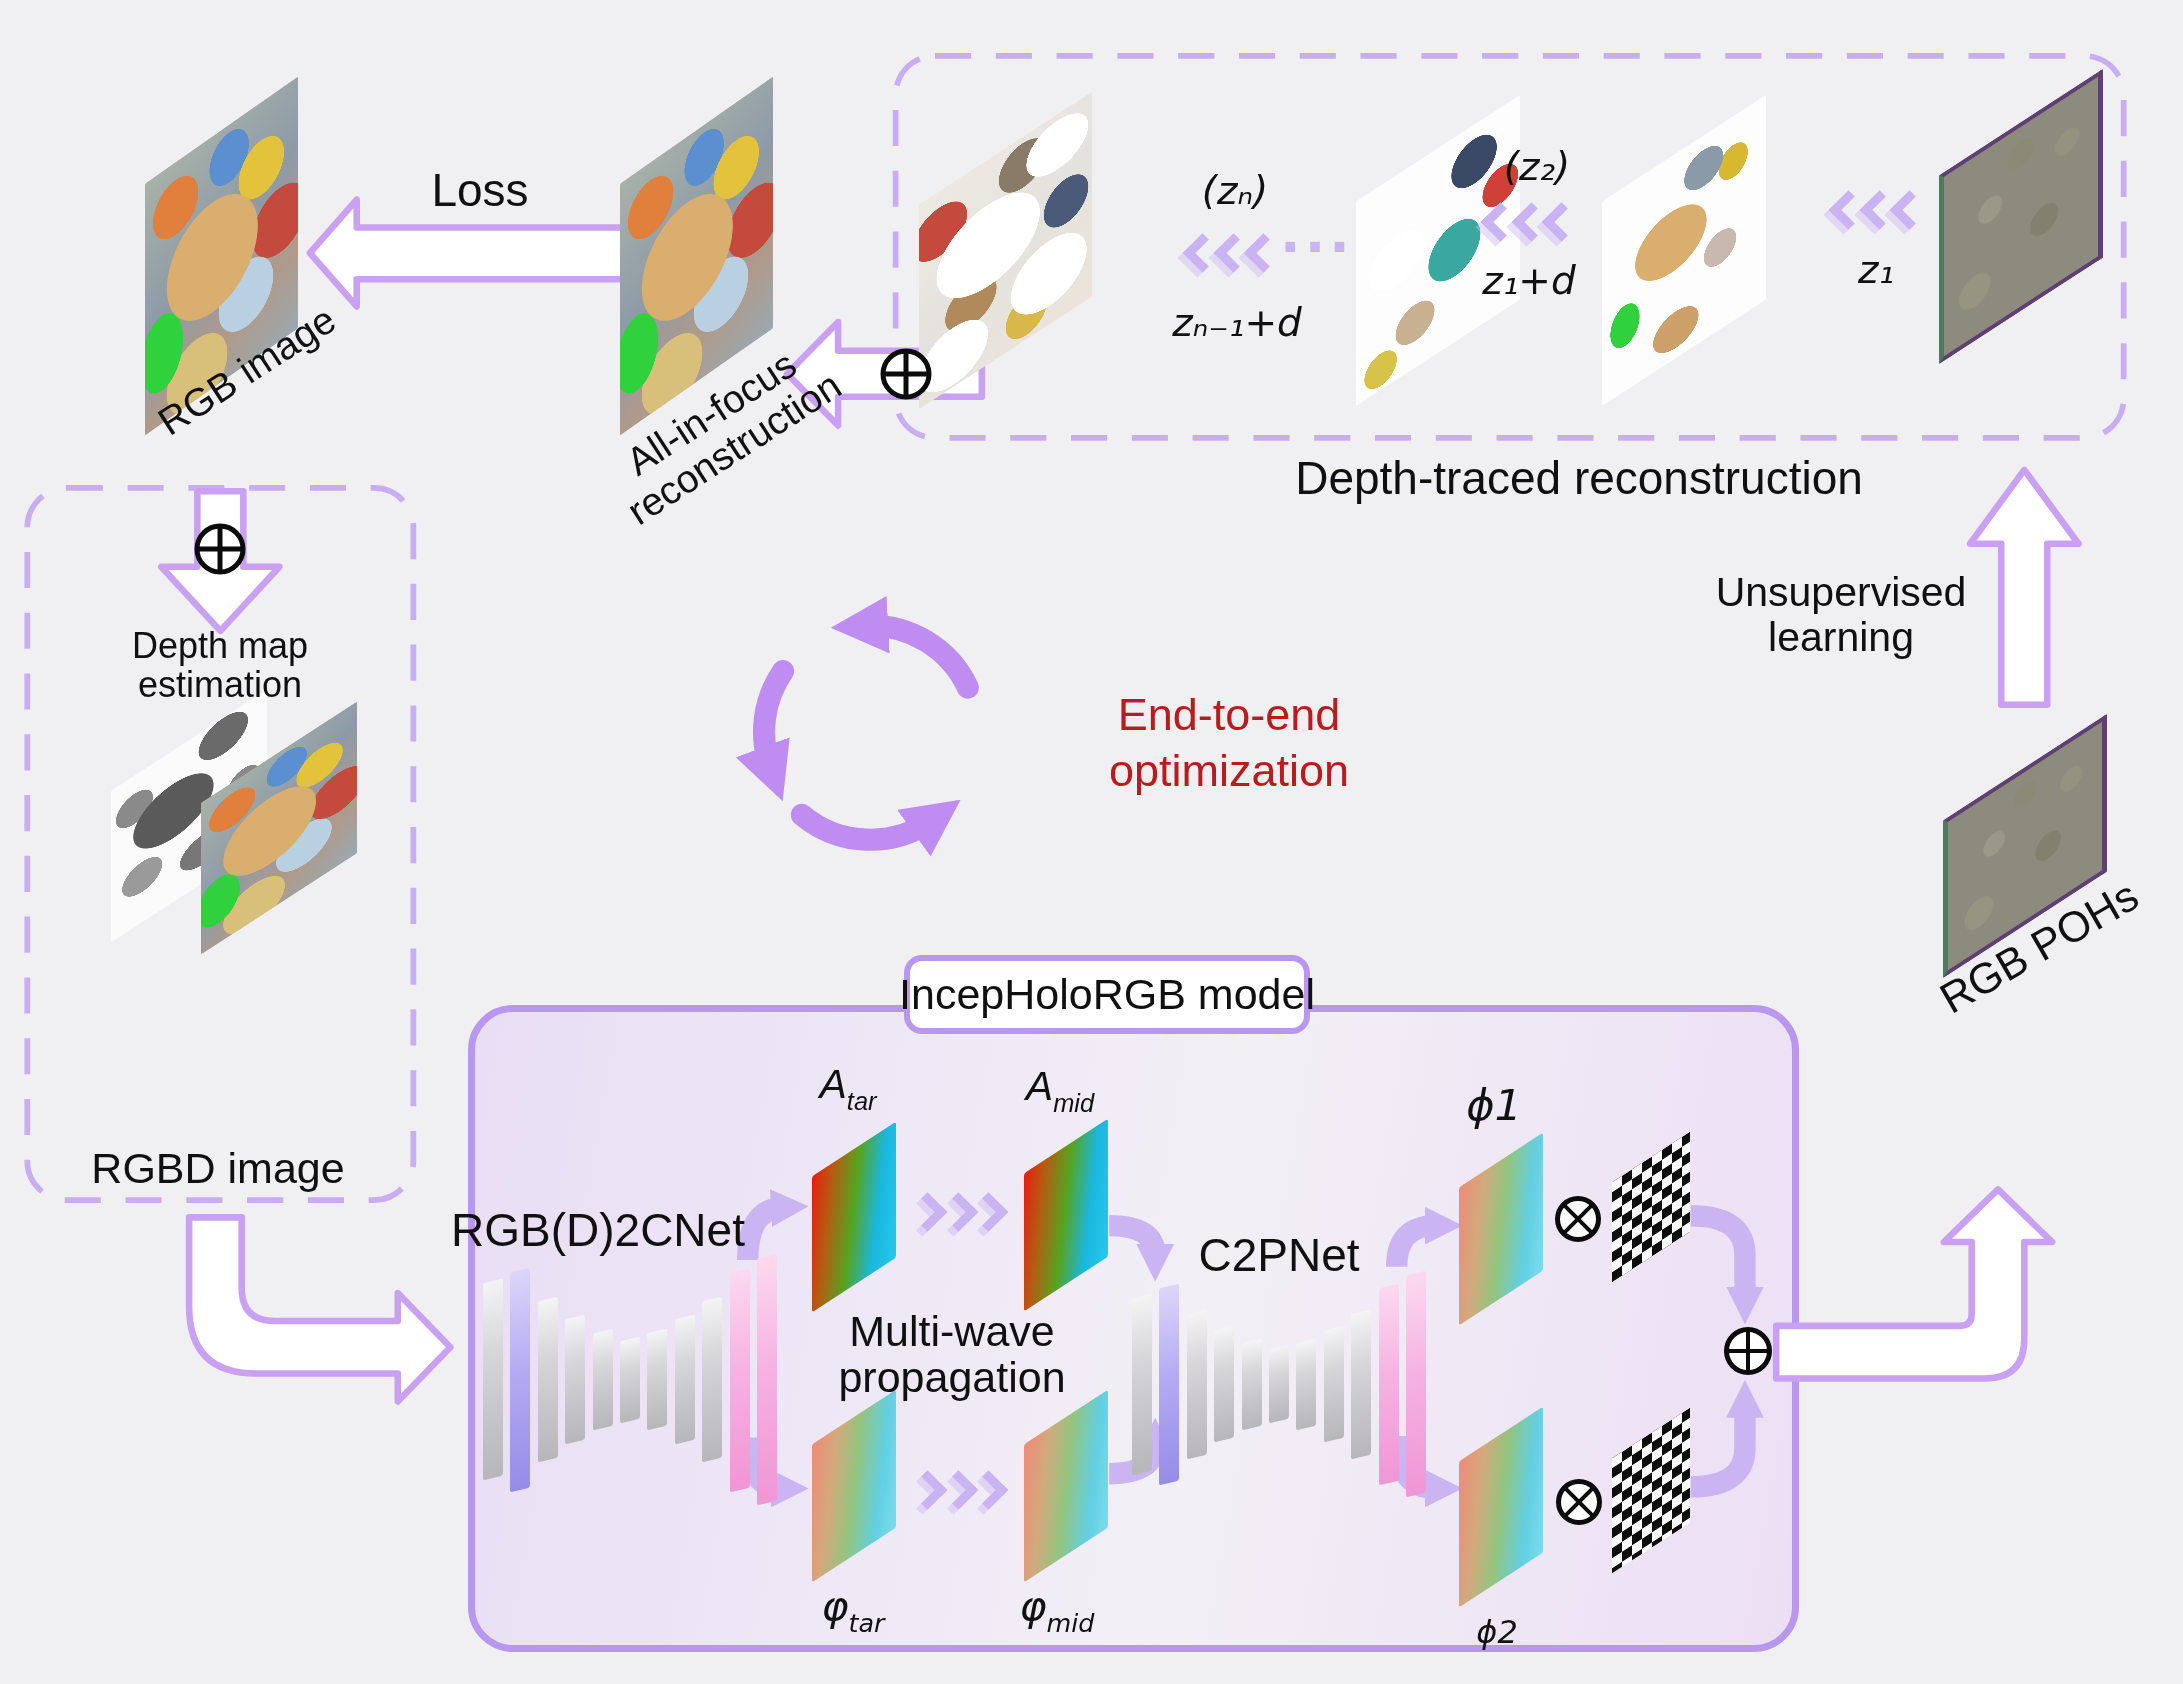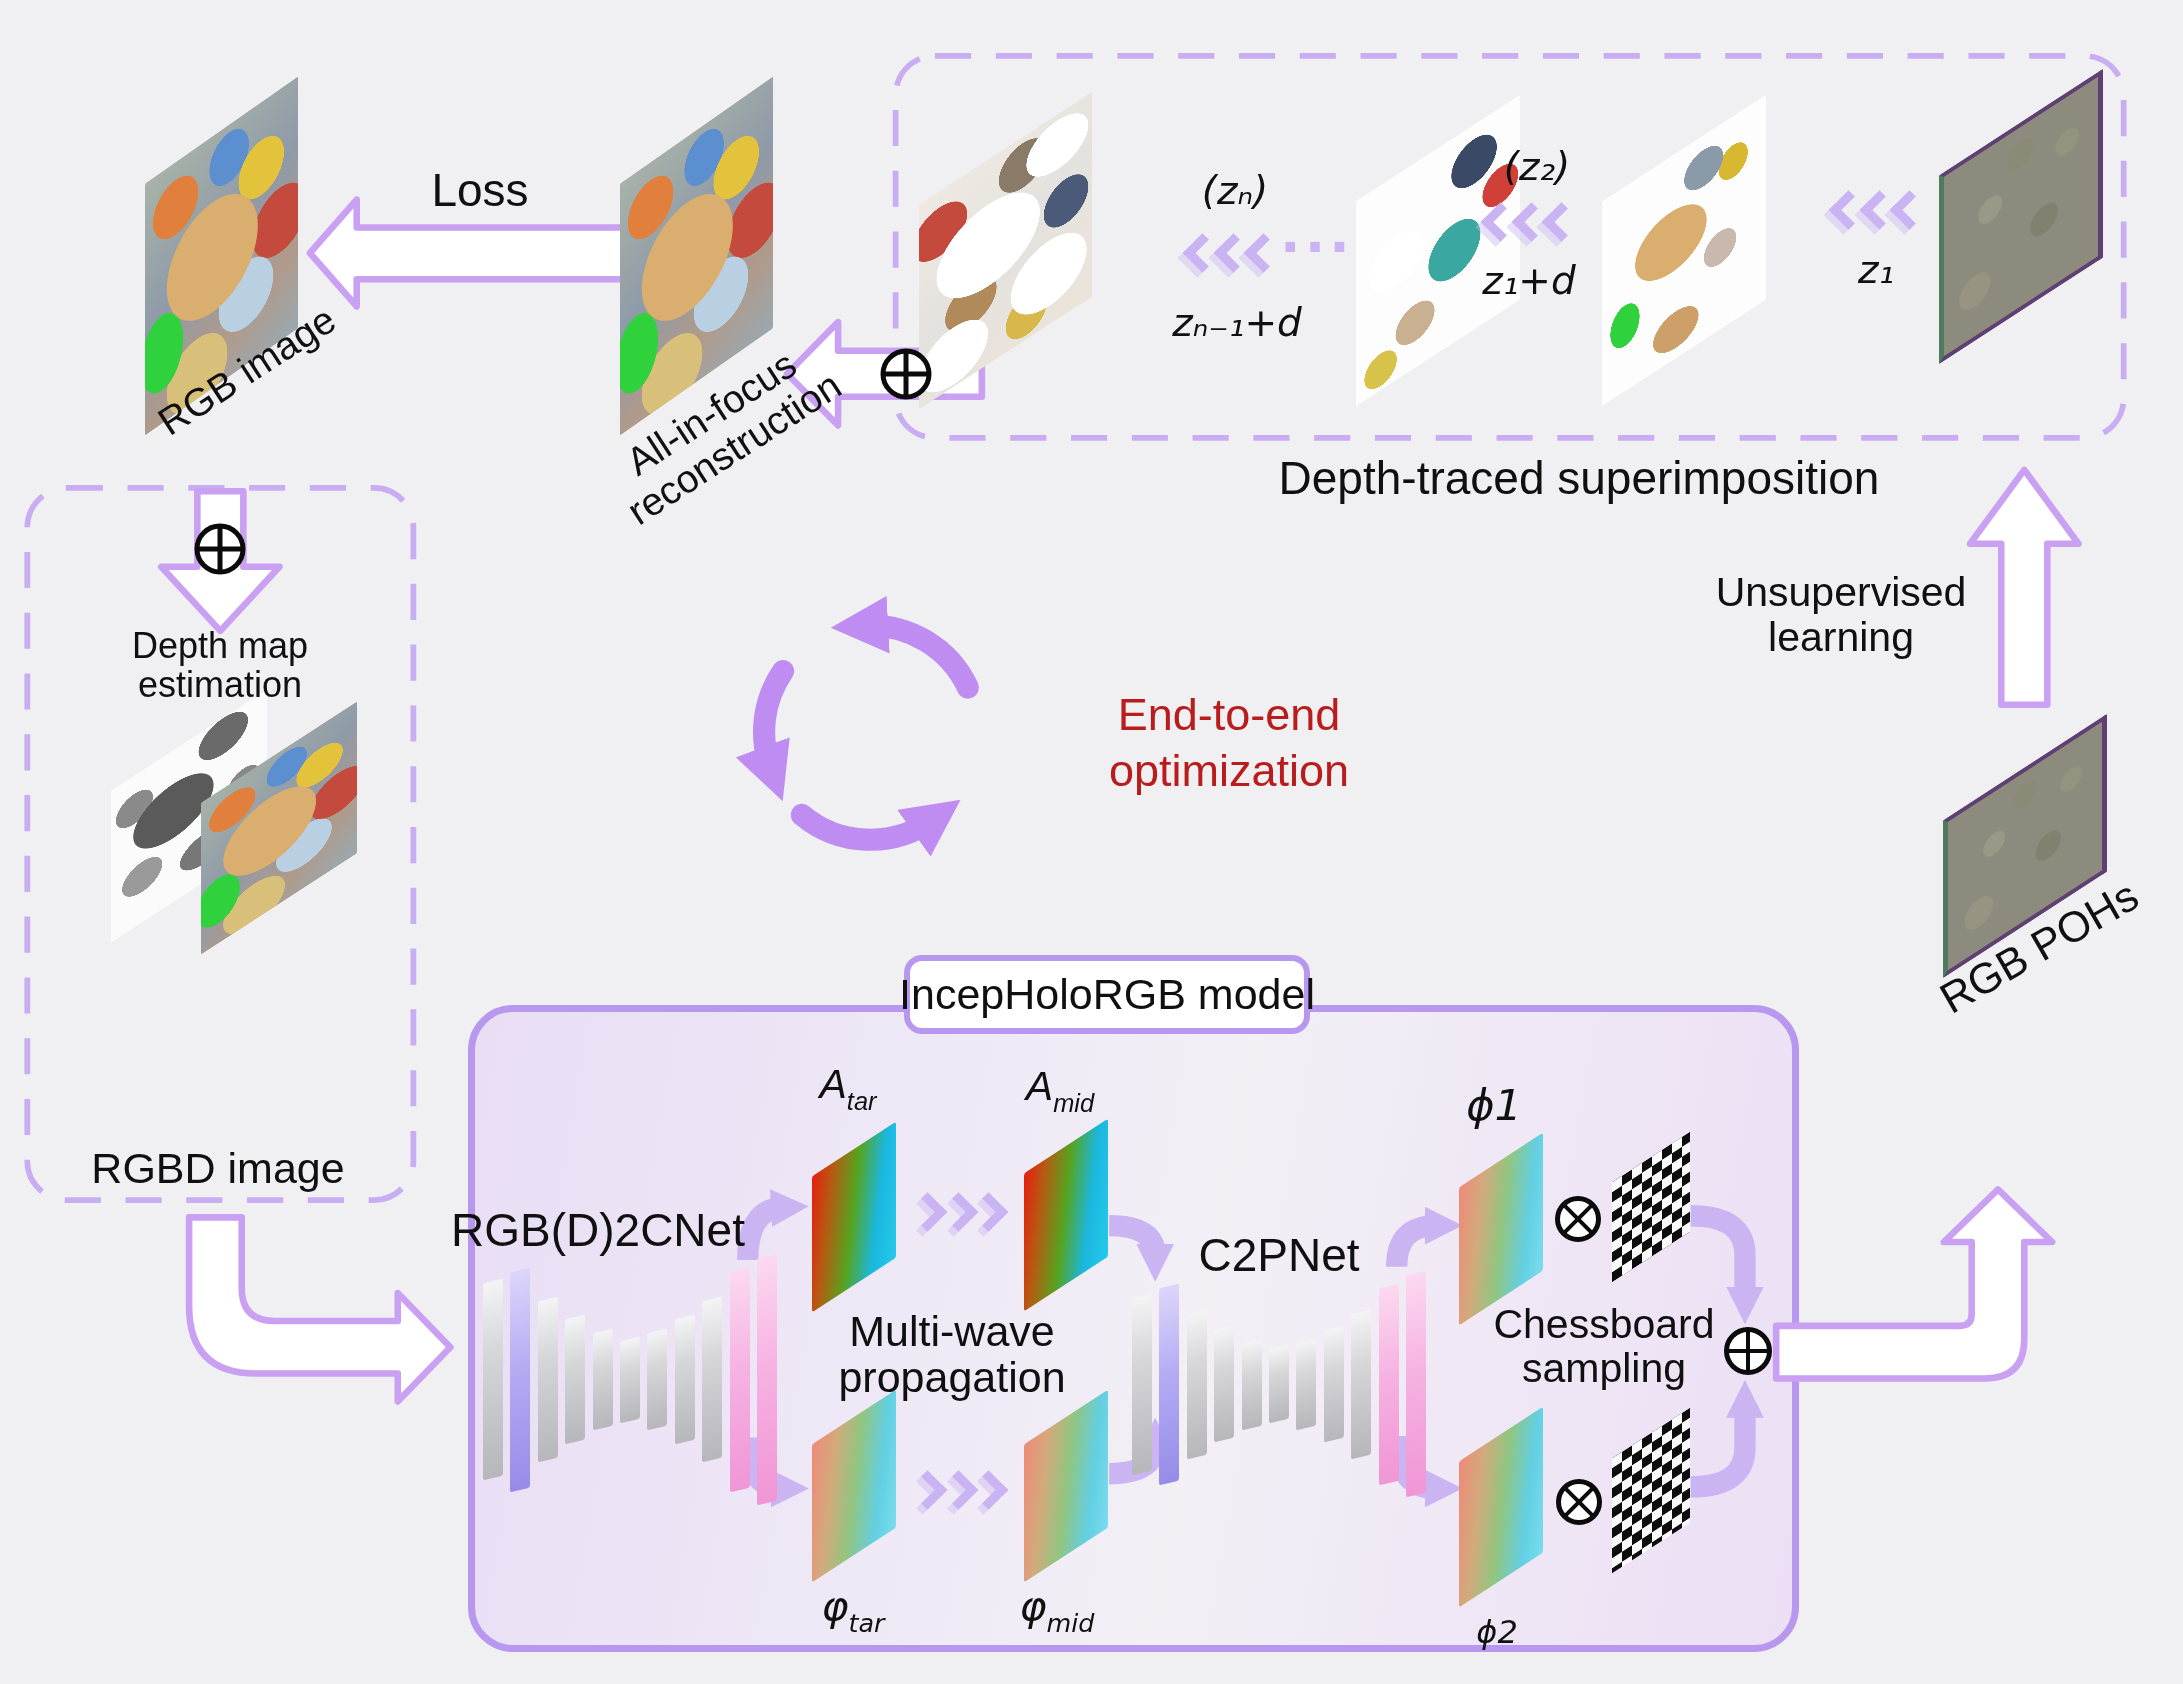--- a/index.html
+++ b/index.html
@@ -252,21 +252,21 @@
   </div>
 
   <div class="lbl" style="left:218px;top:1168px;font-size:43px;">RGBD image</div>
 
   <div class="lbl it" style="left:1235px;top:191px;font-size:39px;font-family:'DejaVu Sans',sans-serif;">(zₙ)</div>
   <div class="lbl it" style="left:1237px;top:323px;font-size:39px;font-family:'DejaVu Sans',sans-serif;">zₙ₋₁+d</div>
   <div class="lbl it" style="left:1537px;top:167px;font-size:39px;font-family:'DejaVu Sans',sans-serif;">(z₂)</div>
   <div class="lbl it" style="left:1529px;top:281px;font-size:39px;font-family:'DejaVu Sans',sans-serif;">z₁+d</div>
   <div class="lbl it" style="left:1876px;top:270px;font-size:39px;font-family:'DejaVu Sans',sans-serif;">z₁</div>
 
-  <div class="lbl" style="left:1579px;top:479px;font-size:46px;">Depth-traced superimposition</div>
+  <div class="lbl" style="left:1579px;top:479px;font-size:46px;">Depth-traced reconstruction</div>
 
   <div class="lbl purpletxt" style="left:1229px;top:743px;font-size:45px;line-height:1.24;">
     <div>End-to-end</div>
     <div>optimization</div>
   </div>
 
   <div class="lbl" style="left:1841px;top:615px;font-size:41px;line-height:1.1;">
     <div>Unsupervised</div>
     <div>learning</div>
   </div>
@@ -274,24 +274,20 @@
   <div class="lbl" style="left:2039px;top:947px;font-size:43px;transform:translate(-50%,-50%) rotate(-30deg);">RGB POHs</div>
 
   <div class="lbl" style="left:598px;top:1231px;font-size:46px;">RGB(D)2CNet</div>
   <div class="lbl" style="left:1279px;top:1256px;font-size:46px;">C2PNet</div>
 
   <div class="lbl" style="left:952px;top:1354px;font-size:43px;">
     <div>Multi-wave</div>
     <div>propagation</div>
   </div>
 
-  <div class="lbl" style="left:1604px;top:1346px;font-size:41px;">
-    <div>Chessboard</div>
-    <div>sampling</div>
-  </div>
 
   <div class="lbl it" style="left:848px;top:1087px;font-size:41px;">
     <span>A</span><sub class="subface">tar</sub>
   </div>
   <div class="lbl it" style="left:1060px;top:1089px;font-size:41px;">
     <span>A</span><sub class="subface">mid</sub>
   </div>
   <div class="lbl it" style="left:853px;top:1609px;font-size:41px;font-family:'DejaVu Sans',sans-serif;">
     <span>φ</span><sub class="subface">tar</sub>
   </div>

